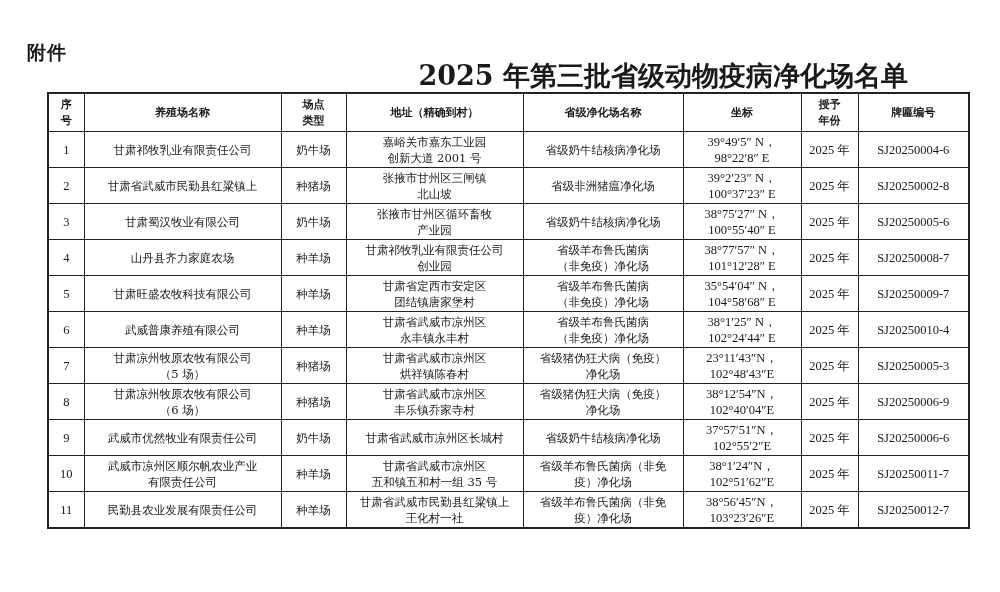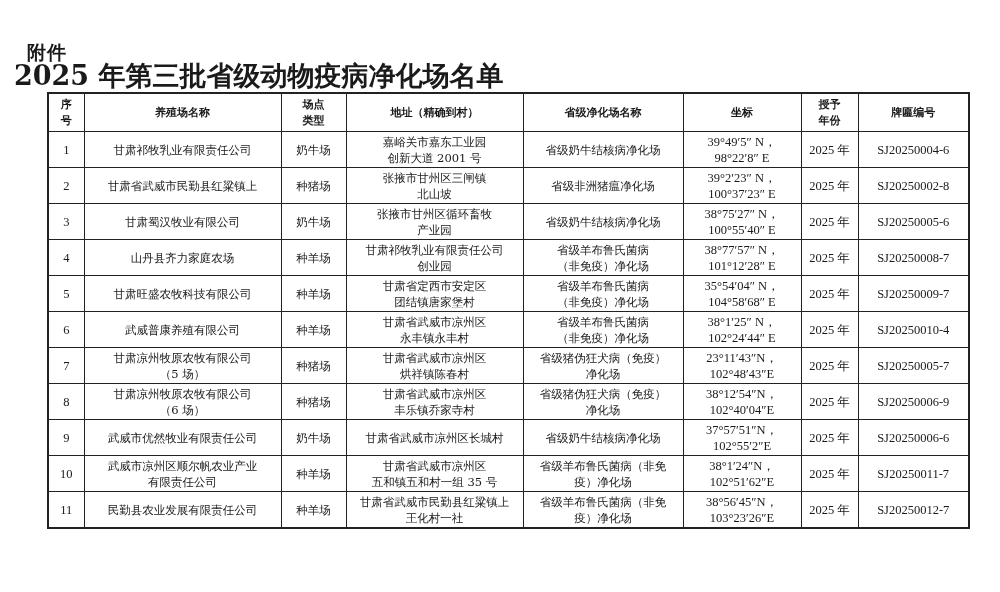--- a/index.html
+++ b/index.html
@@ -5,22 +5,22 @@
   html, body { margin: 0; padding: 0; }
   body {
     width: 1000px; height: 592px; background: #ffffff; overflow: hidden;
     position: relative; font-family: "DejaVu Serif", "Liberation Serif", serif; color: #1a1a1a;
   }
   .attach {
     position: absolute; left: 27px; top: 40px; font-size: 19px; font-weight: bold;
     font-family: "DejaVu Sans", sans-serif; letter-spacing: 1px;
   }
   .title {
-    position: absolute; left: 0; width: 908px; top: 58px; text-align: left;
-    font-size: 27px; font-weight: bold; letter-spacing: 0px; padding-left: 14px; box-sizing: border-box;
+    position: absolute; left: 0; width: 908px; top: 58px; text-align: right;
+    font-size: 27px; font-weight: bold; letter-spacing: 0px; padding-left: 6px; box-sizing: border-box;
   }
   table.list {
     position: absolute; left: 47px; top: 92px; width: 921px;
     border-collapse: collapse; table-layout: fixed;
     font-size: 11.5px;
   }
   table.list th, table.list td {
     border: 1px solid #222; text-align: center; vertical-align: middle;
     padding: 0 3px; line-height: 16px; font-weight: normal;
   }
@@ -205,21 +205,21 @@
         </td>
         <td class="cell-lines">
           <span>省级猪伪狂犬病（免疫）</span>
           <span>净化场</span>
         </td>
         <td class="coord cell-lines">
           <span>23°11′43″N，</span>
           <span>102°48′43″E</span>
         </td>
         <td class="year">2025 年</td>
-        <td class="plaque">SJ20250005-7</td>
+        <td class="plaque">SJ20250005-3</td>
       </tr>
       <tr>
         <td class="seq">8</td>
         <td class="cell-lines">
           <span>甘肃凉州牧原农牧有限公司</span>
           <span>（6 场）</span>
         </td>
         <td>种猪场</td>
         <td class="cell-lines">
           <span>甘肃省武威市凉州区</span>

